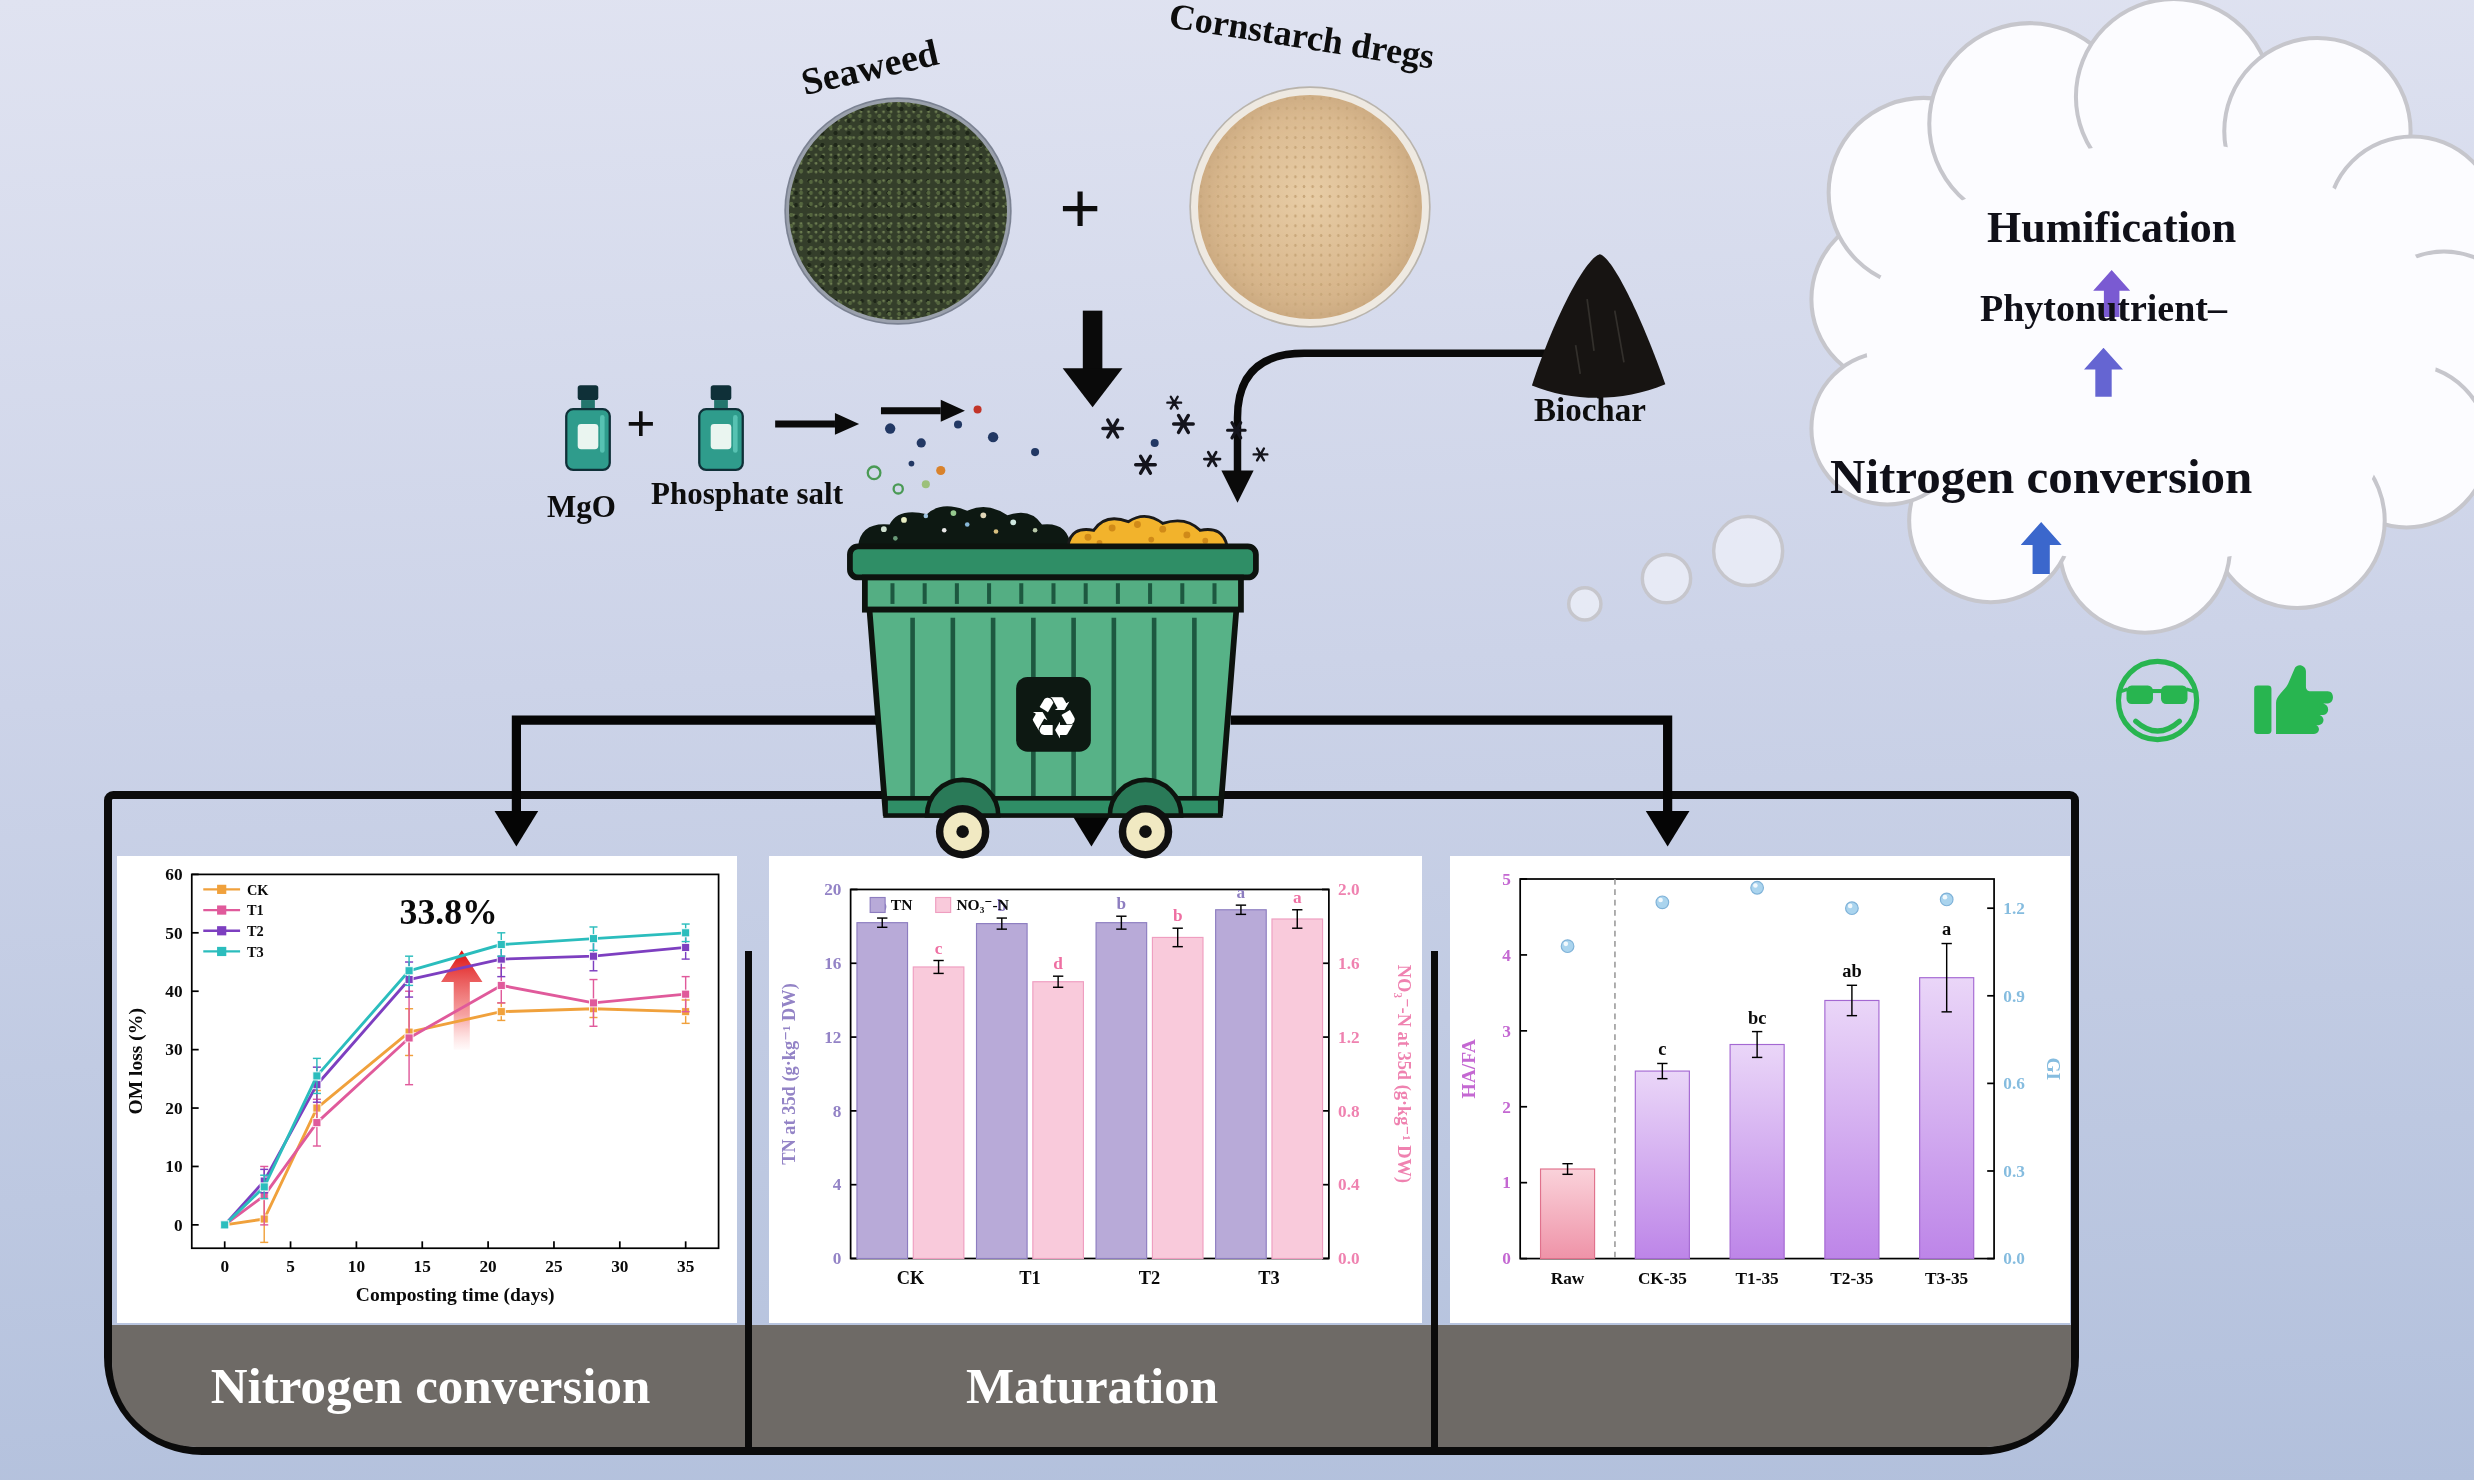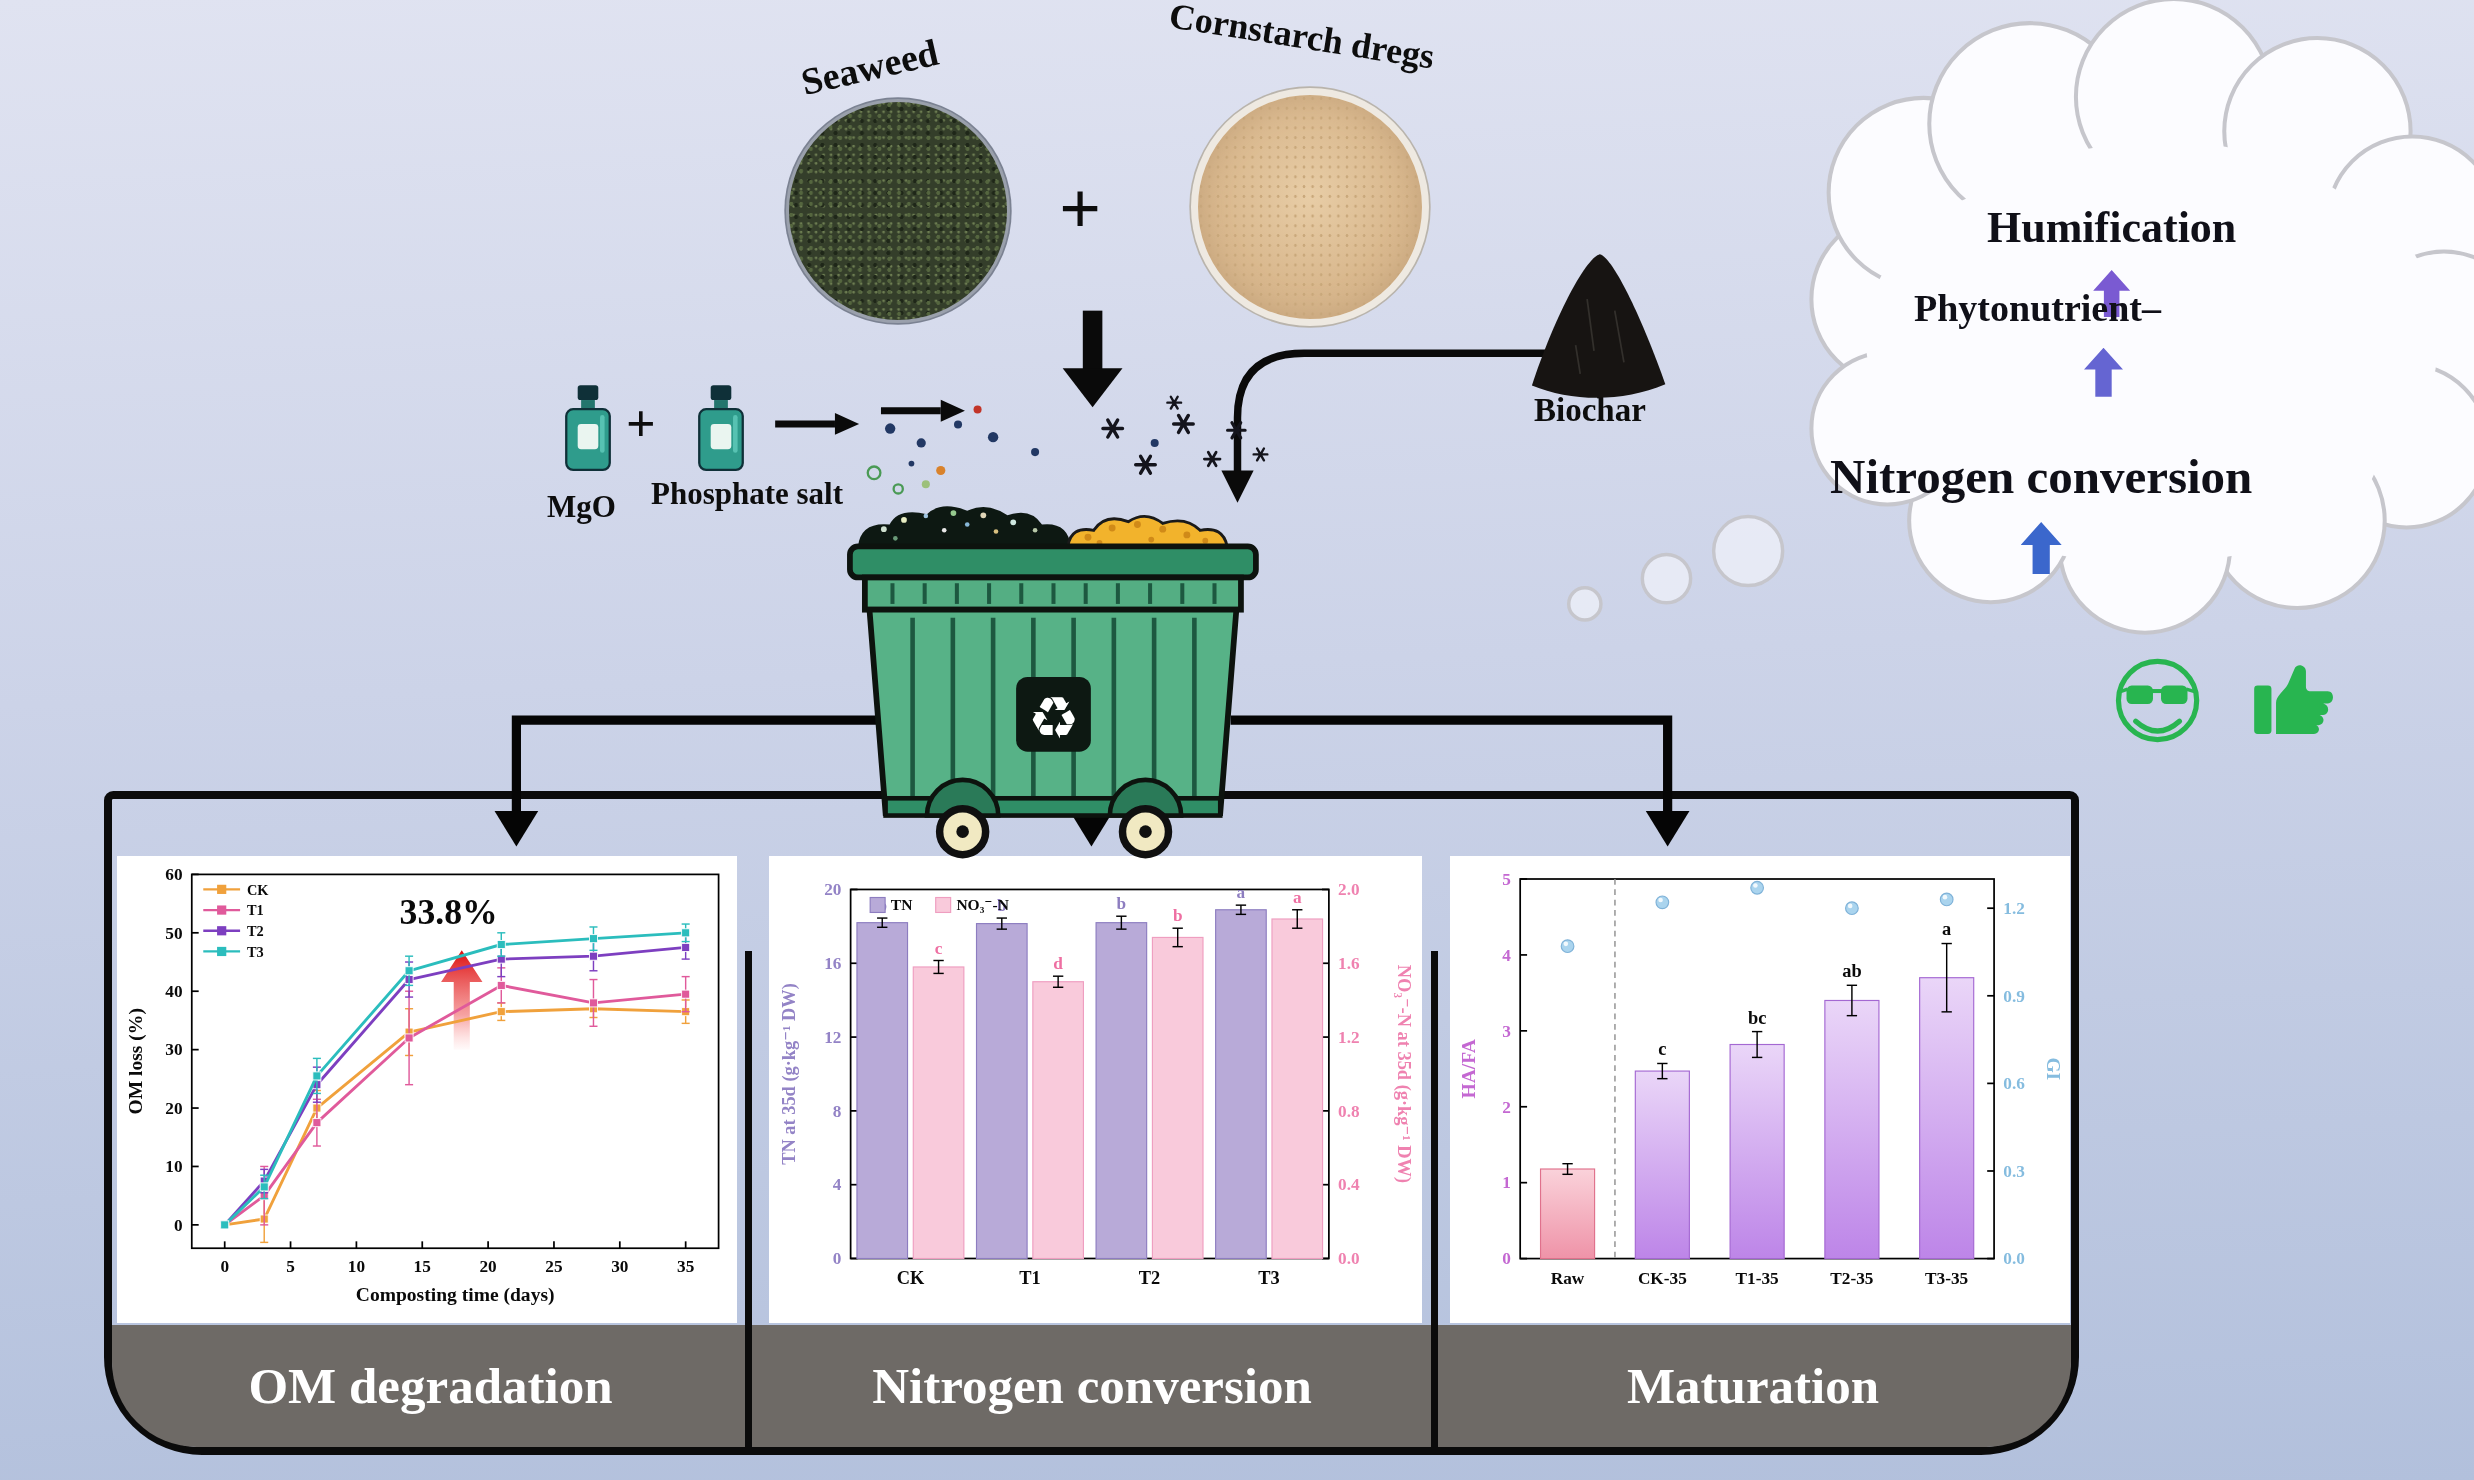--- a/index.html
+++ b/index.html
@@ -27,21 +27,21 @@
   #plus-ingredients{left:1059px;top:166px;font-size:74px;z-index:3;}
   #biochar-label{left:1534px;top:392px;font-size:33px;text-align:center;}
   #mgo-label{left:547px;top:489px;font-size:31px;}
   #phosphate-label{left:651px;top:476px;font-size:31px;}
   #plus-additives{left:626px;top:394px;font-size:52px;z-index:3;}
   .bottle{position:absolute;z-index:3;}
   
   .cloud-row{position:absolute;display:flex;align-items:center;gap:17px;font-weight:bold;color:#101018;z-index:2;white-space:nowrap;flex-direction:column;}
   #cloud-row-1{left:1987px;top:202px;font-size:44px;}
   #cloud-row-2{left:1914px;top:286px;font-size:38px;}
-  #cloud-row-2 .two-line{display:block;line-height:1.18;width:379px;}
+  #cloud-row-2 .two-line{display:block;text-align:center;line-height:1.18;width:379px;}
   #cloud-row-3{left:1830px;top:448px;font-size:49px;}
   .block-arrow{display:inline-block;clip-path:polygon(50% 0,100% 44%,71% 44%,71% 100%,29% 100%,29% 44%,0 44%);background:#7a5ad2;}
   #arrow-1{width:37px;height:47px;}
   #arrow-2{width:39px;height:49px;}
   #arrow-3{width:41px;height:52px;}
   
   #results{position:absolute;left:104px;top:791px;width:1975px;height:664px;
     border:8px solid #0b0b0b;border-radius:9.2px 9.2px 98px 98px;box-sizing:border-box;z-index:2;}
   .panel{position:absolute;background:#ffffff;}
   #panel-1{left:4.6px;top:57px;width:620px;height:467px;}
@@ -472,21 +472,20 @@
           <circle cx="863.6" cy="75.53846153846155" r="11" fill="#aad4ee" stroke="#7fb2d8" stroke-width="2"></circle>
           <circle cx="860.6" cy="71.53846153846155" r="4" fill="#ffffff" fill-opacity="0.85"></circle>
           <text x="204.4" y="744" font-size="30" fill="#0a0a0a" text-anchor="middle" font-family="Liberation Serif, DejaVu Serif, serif" font-weight="bold">Raw</text>
           <text x="369.20000000000005" y="744" font-size="30" fill="#0a0a0a" text-anchor="middle" font-family="Liberation Serif, DejaVu Serif, serif" font-weight="bold">CK-35</text>
           <text x="534" y="744" font-size="30" fill="#0a0a0a" text-anchor="middle" font-family="Liberation Serif, DejaVu Serif, serif" font-weight="bold">T1-35</text>
           <text x="698.8000000000001" y="744" font-size="30" fill="#0a0a0a" text-anchor="middle" font-family="Liberation Serif, DejaVu Serif, serif" font-weight="bold">T2-35</text>
           <text x="863.6" y="744" font-size="30" fill="#0a0a0a" text-anchor="middle" font-family="Liberation Serif, DejaVu Serif, serif" font-weight="bold">T3-35</text>
         </svg>
     </div>
     <div id="results-bar">
-      <div class="bar-cell">OM degradation</div>
       <div class="bar-cell">Nitrogen conversion</div>
       <div class="bar-cell">Maturation</div>
     </div>
     <div class="divider" id="divider-1"></div>
     <div class="divider" id="divider-2"></div>
   </div>
 
   <svg id="art-layer" class="layer" width="2475" height="1481" viewBox="0 0 4304 2575">
 
     <g fill="#0a0a0a">

